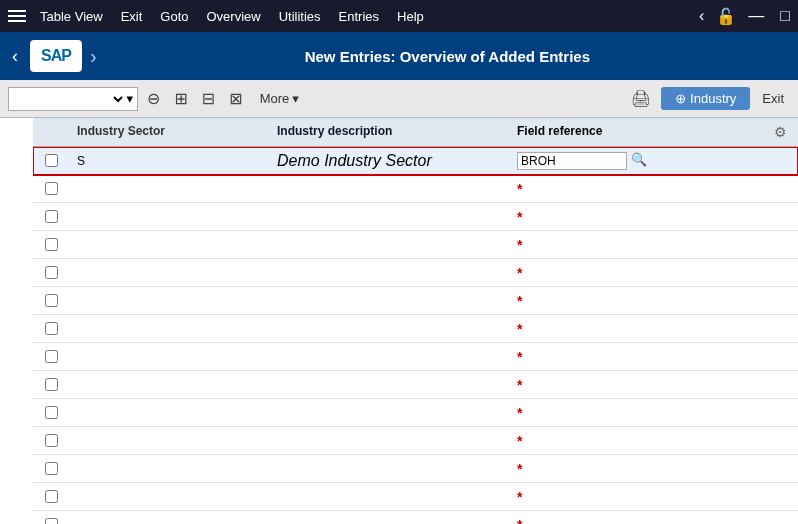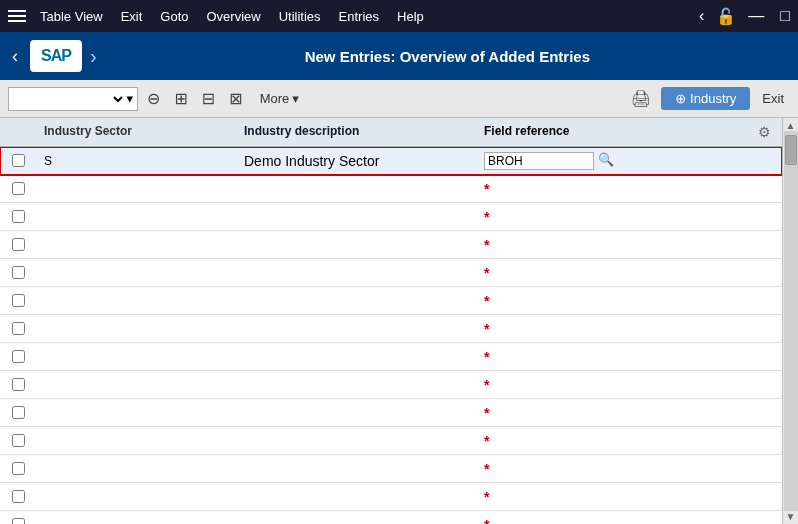--- a/index.html
+++ b/index.html
@@ -118,33 +118,34 @@
       min-height: 28px;
     }
     .table-row.active-row {
       outline: 2px solid #cc0000;
       outline-offset: -1px;
       background: #e8f0fb;
     }
     .cell-checkbox { width: 36px; flex-shrink: 0; display: flex; align-items: center; justify-content: center; }
     .cell-checkbox input[type="checkbox"] { cursor: pointer; }
     .cell-industry { width: 200px; flex-shrink: 0; padding: 2px 8px; font-size: 12px; }
-    .cell-desc { width: 240px; flex-shrink: 0; padding: 2px 8px; font-size: 14px; }
+    .cell-desc { width: 240px; flex-shrink: 0; padding: 2px 8px; font-size: 16px; font-style: italic; }
     .cell-field { flex: 1; padding: 2px 8px; font-size: 12px; display: flex; gap: 4px; }
     .cell-field input {
       border: 1px solid #aaa; outline: none; width: 110px; font-size: 12px; padding: 1px 3px;
       background: #fff;
     }
     .field-search-icon { color: #444; font-size: 13px; cursor: pointer; }
     .required-star { color: #cc0000; font-size: 14px; font-weight: bold; }
 
     .table-wrapper {
       display: flex;
-      flex-direction: row;
+      flex-direction: column;
       height: 100%;
+      margin-left: 33px;
     }
     .table-main { flex: 1; display: flex; flex-direction: column; }
     .scrollbar-area { width: 16px; background: #e8e8e8; border-left: 1px solid #bbb; display: flex; flex-direction: column; align-items: center; }
     .scroll-up { cursor: pointer; font-size: 10px; color: #666; margin-top: 2px; }
     .scroll-down { cursor: pointer; font-size: 10px; color: #666; margin-bottom: 2px; }
     .scroll-track { flex: 1; width: 14px; background: #d0d0d0; position: relative; }
     .scroll-thumb { width: 12px; height: 30px; background: #aaa; border: 1px solid #999; position: absolute; top: 4px; left: 1px; border-radius: 2px; }
   </style>
 </head>
 <body>

